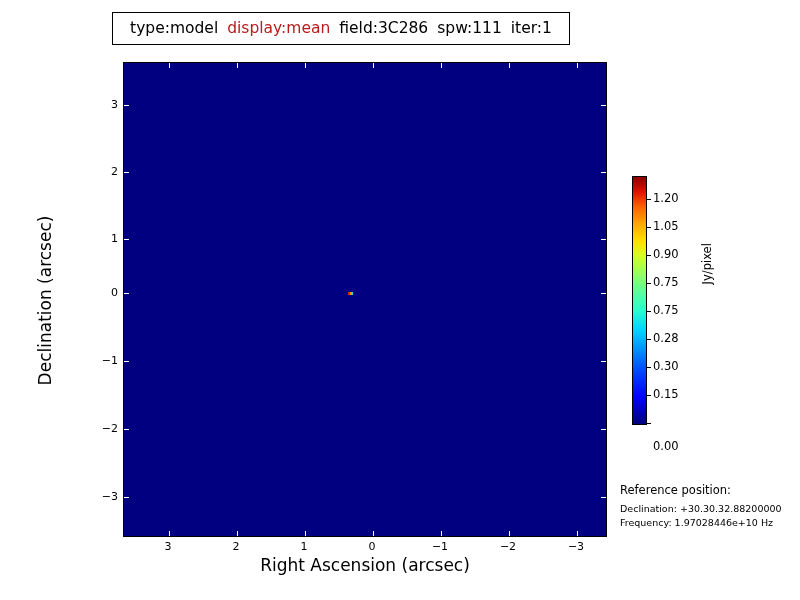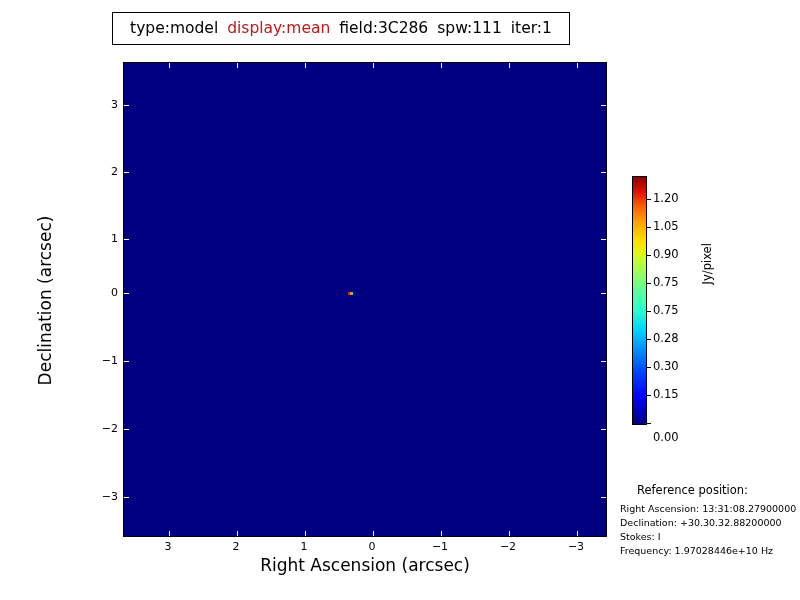--- a/index.html
+++ b/index.html
@@ -206,21 +206,20 @@
     position: absolute;
     left: 620px;
     top: 483px;
     width: 180px;
   }
   #refpos-heading {
     font-size: 11.5px;
     line-height: 1.35;
     margin-bottom: 3px;
     white-space: nowrap;
-    margin-left: 17px;
   }
   #refpos .ref-line {
     font-size: 9.5px;
     line-height: 1.5;
     white-space: nowrap;
   }
 </style>
 </head>
 <body>
 
@@ -305,23 +304,21 @@
 </div>
 
 <div class="cb-label" style="top:199px">1.20</div>
 <div class="cb-label" style="top:227px">1.05</div>
 <div class="cb-label" style="top:255px">0.90</div>
 <div class="cb-label" style="top:283px">0.75</div>
 <div class="cb-label" style="top:311px">0.75</div>
 <div class="cb-label" style="top:339px">0.28</div>
 <div class="cb-label" style="top:367px">0.30</div>
 <div class="cb-label" style="top:395px">0.15</div>
-<div class="cb-label" style="top:438px">0.00</div>
+<div class="cb-label" style="top:447px">0.00</div>
 
 <div id="colorbar-unit">Jy/pixel</div>
 
 <div id="refpos">
   <div id="refpos-heading">Reference position:</div>
-  <div class="ref-line">Right Ascension: 13:31:08.27900000</div>
   <div class="ref-line">Declination: +30.30.32.88200000</div>
-  <div class="ref-line">Stokes: I</div>
   <div class="ref-line">Frequency: 1.97028446e+10 Hz</div>
 </div>
 
 </body></html>

